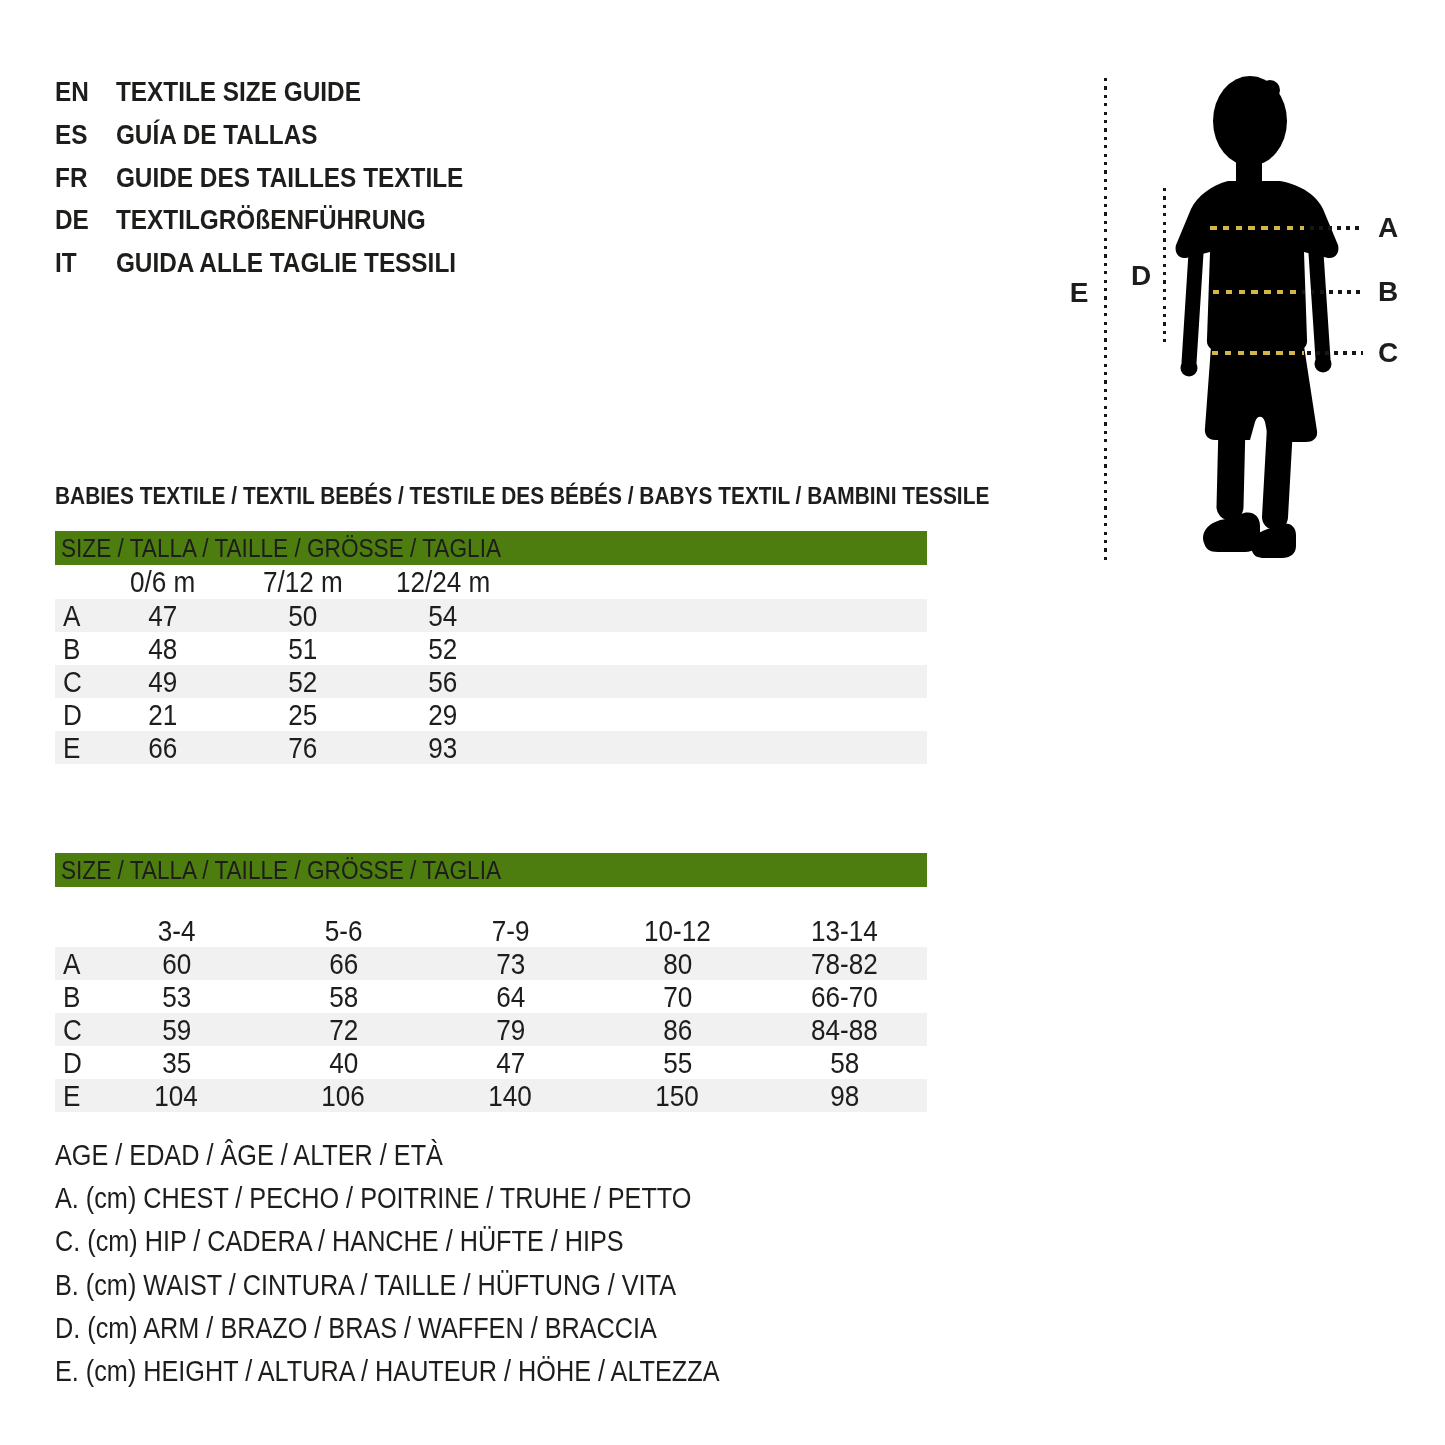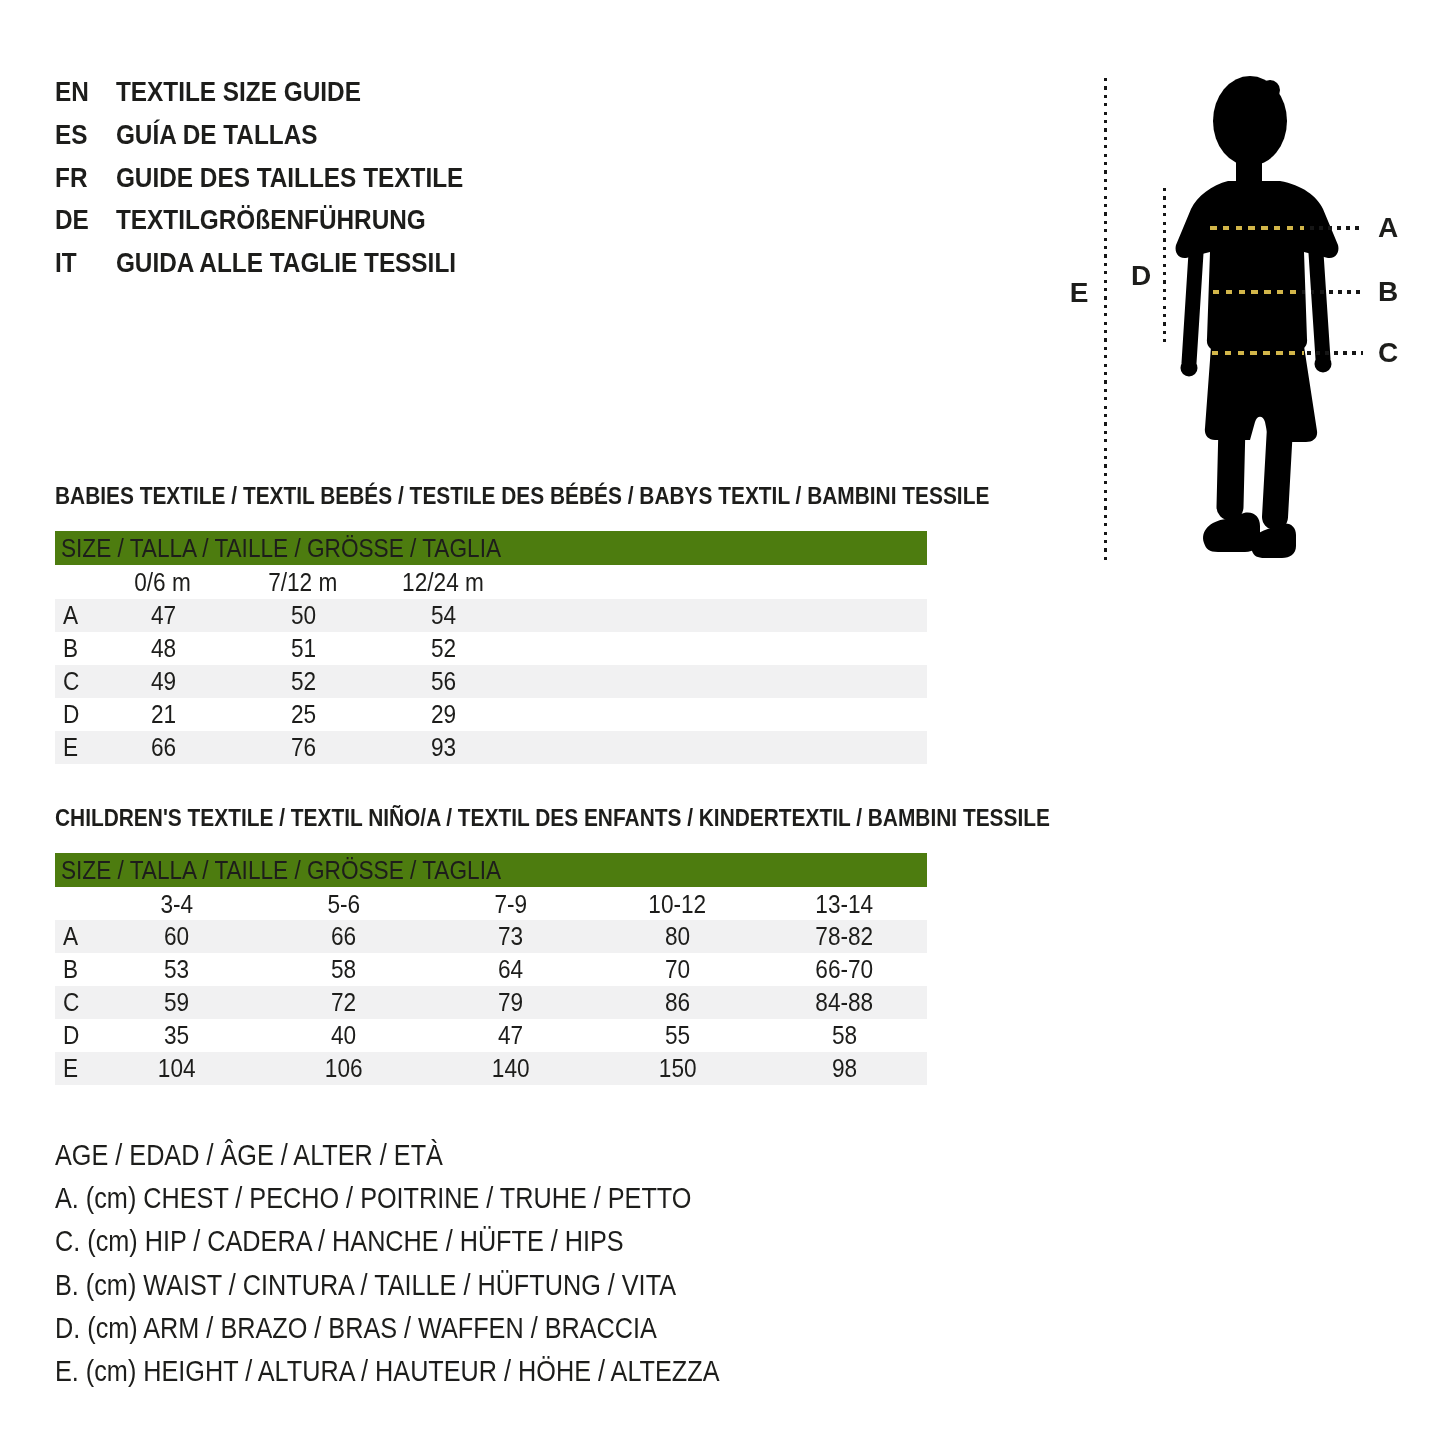--- a/index.html
+++ b/index.html
@@ -24,23 +24,23 @@
     background:repeating-linear-gradient(90deg,#d2b64a 0 6.5px,transparent 6.5px 12.8px); }
   .hdots { position:absolute; height:3.5px;
     background:repeating-linear-gradient(90deg,#161616 0 3.5px,transparent 3.5px 9px); }
   .silhouette { position:absolute; left:1170px; top:75px; width:172px; height:490px; }
 
   
   .section-title { position:absolute; left:55px; font-weight:700; font-size:24px; line-height:28px; }
   .size-bar { position:absolute; left:55px; width:872px; height:34px; background:#4d7c0f;
     font-size:26px; font-weight:400; line-height:34px; padding-left:6px; }
   .grid-row { position:absolute; left:55px; width:872px; height:33px; display:grid; align-items:center;
-    font-size:26px; font-weight:400; line-height:33px; }
+    font-size:30px; font-weight:400; line-height:33px; }
   .g-babies   { grid-template-columns:38px 140px 140px 140px auto; }
-  .g-children { grid-template-columns:38px 167px 167px 167px 167px 167px auto; }
+  .g-children { grid-template-columns:38px 167px 167px 167px 167px 167px auto;margin-top:27px; }
   .grid-row .lab { padding-left:8px; text-align:left; }
   .grid-row .val { text-align:center; }
   .stripe { background:#f1f1f2; }
   .colhead { height:34px; line-height:34px; }
 
   
   .legend-block { position:absolute; left:55px; top:1134px; }
   .legend-line { height:43.2px; display:flex; align-items:center; font-size:29px; font-weight:400; }
 </style>
 </head>
@@ -149,21 +149,20 @@
     <div></div>
   </div>
   <div class="grid-row g-babies stripe" style="top:731px;">
     <div class="lab"><span class="cond">E</span></div>
     <div class="val"><span class="condc">66</span></div>
     <div class="val"><span class="condc">76</span></div>
     <div class="val"><span class="condc">93</span></div>
     <div></div>
   </div>
 
-  <div class="section-title" style="top:804px;"><span class="cond">CHILDREN'S TEXTILE / TEXTIL NIÑO/A / TEXTIL DES ENFANTS / KINDERTEXTIL / BAMBINI TESSILE</span></div>
   <div class="size-bar" style="top:853px;"><span class="cond">SIZE / TALLA / TAILLE / GRÖSSE / TAGLIA</span></div>
 
   <div class="grid-row g-children colhead" style="top:887px;">
     <div class="lab"></div>
     <div class="val"><span class="condc">3-4</span></div>
     <div class="val"><span class="condc">5-6</span></div>
     <div class="val"><span class="condc">7-9</span></div>
     <div class="val"><span class="condc">10-12</span></div>
     <div class="val"><span class="condc">13-14</span></div>
     <div></div>

